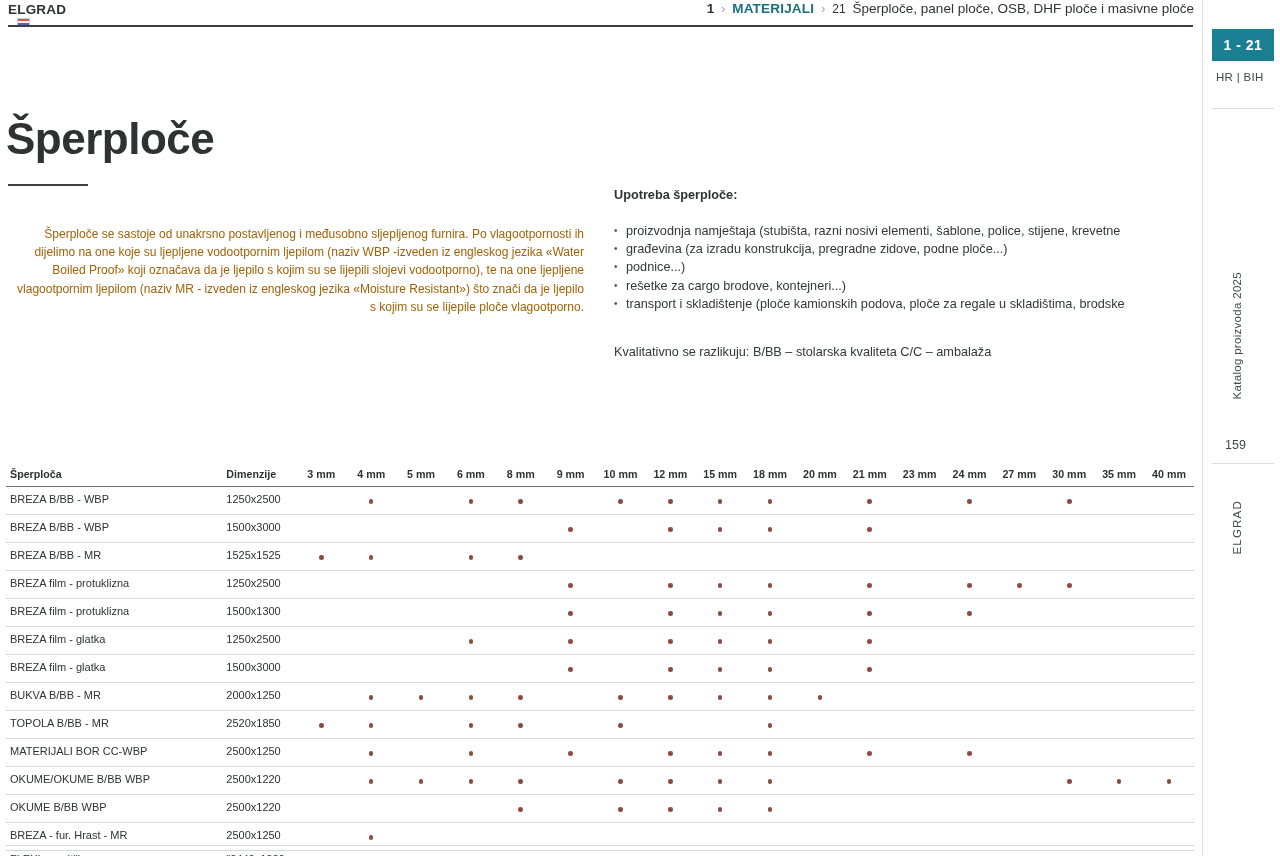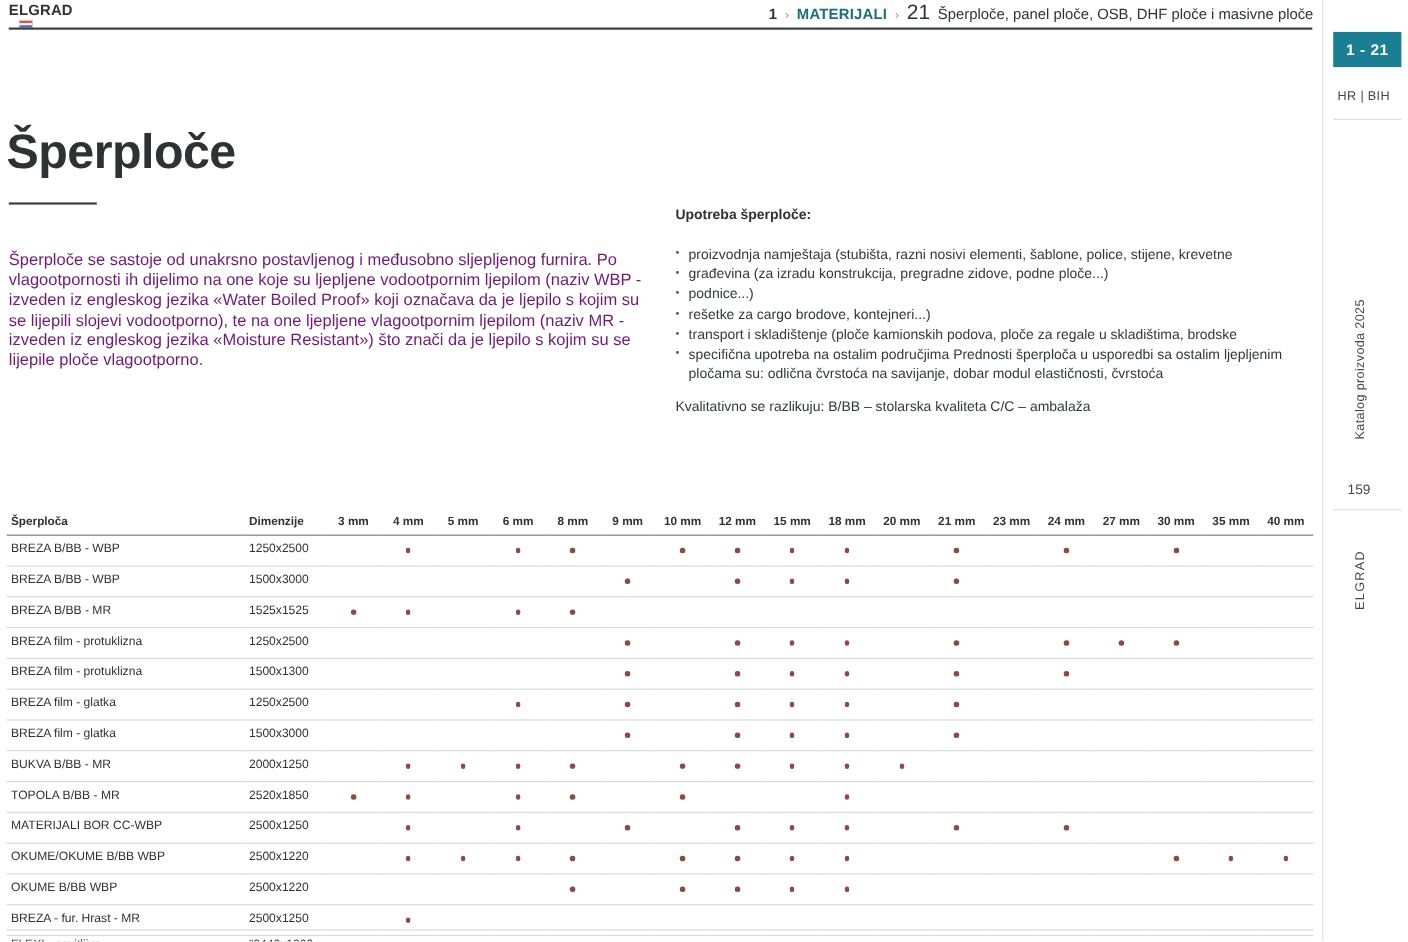--- a/index.html
+++ b/index.html
@@ -34,42 +34,42 @@
   .flag .f3 { background: #4a63c8; }
 
   .breadcrumb {
     position: absolute; right: 86px; top: 1px;
     display: flex; align-items: baseline; gap: 7px;
     font-size: 13.5px; white-space: nowrap;
   }
   .bc-num { font-weight: bold; color: #303234; font-size: 13.5px; }
   .bc-sep { color: #9aa0a6; font-size: 12px; }
   .bc-cat { font-weight: bold; color: #1b6f7d; letter-spacing: .2px; }
-  .bc-secnum { color: #303234; font-size: 19px; }
+  .bc-secnum { color: #303234; font-size: 12px; }
   .bc-title { color: #303234; font-size: 13.5px; }
 
   #header-rule {
     position: absolute; left: 8px; top: 25px; width: 1185px; height: 1.5px;
     background: #3b3f42;
   }
 
   
   #right-rail {
     position: absolute; right: 0; top: 0; width: 78px; height: 856px;
     border-left: 1px solid #dfe2e5;
   }
   .page-badge {
     position: absolute; left: 9px; top: 29px;
     width: 62px; height: 32px;
     background: #1b7f93; color: #ffffff;
     font-size: 14px; font-weight: bold; letter-spacing: .5px;
     display: flex; align-items: center; justify-content: center;
   }
   .lang-code {
-    position: absolute; left: 13px; top: 82px;
+    position: absolute; left: 13px; top: 71px;
     font-size: 11.5px; color: #44484b; letter-spacing: .3px;
   }
   .rail-div {
     position: absolute; left: 9px; width: 62px; height: 1px; background: #dadde0;
   }
   .rail-div.d1 { top: 108px; }
   .rail-div.d2 { top: 463px; }
   .vert-text {
     position: absolute;
     writing-mode: vertical-rl;
@@ -92,39 +92,39 @@
     font-size: 44px; font-weight: bold; letter-spacing: -.5px;
     color: #2f3133; line-height: 1;
   }
   #title-rule {
     position: absolute; left: 8px; top: 184px; width: 80px; height: 1.5px;
     background: #3b3f42;
   }
 
   #intro-text {
     position: absolute; left: 8px; top: 213px; width: 576px;
-    font-size: 15px; line-height: 18.2px; color: #701a75;
-    text-align: left;
+    font-size: 12px; line-height: 18.2px; color: #a16207;
+    text-align: right;
   }
 
   #usage-block { position: absolute; left: 614px; top: 188px; width: 560px; }
   #usage-heading {
     font-size: 12.7px; font-weight: bold; color: #2f3133; margin-bottom: 20px;
   }
   .bullets { list-style: none; margin: 0; padding: 0; }
   .bullets li {
     position: relative; padding-left: 12px;
     font-size: 12.7px; line-height: 18.2px; color: #33373a;
   }
   .bullets li::before {
     content: "\2022"; position: absolute; left: 0; top: 0;
     font-size: 10px; color: #55595c;
   }
   #quality-note {
-    margin-top: 12px; font-size: 12.7px; line-height: 18.2px; color: #33373a;
+    margin-top: 30px; font-size: 12.7px; line-height: 18.2px; color: #33373a;
   }
 
   
   #spec-table {
     position: absolute; left: 6px; top: 462px; width: 1188px;
     border-collapse: collapse;
     table-layout: fixed;
   }
   #spec-table th, #spec-table td {
     font-size: 10.7px; color: #2f3133;
@@ -197,21 +197,20 @@
   <p id="intro-text">Šperploče se sastoje od unakrsno postavljenog i međusobno sljepljenog furnira. Po vlagootpornosti ih dijelimo na one koje su ljepljene vodootpornim ljepilom (naziv WBP -izveden iz engleskog jezika «Water Boiled Proof» koji označava da je ljepilo s kojim su se lijepili slojevi vodootporno), te na one ljepljene vlagootpornim ljepilom (naziv MR - izveden iz engleskog jezika «Moisture Resistant») što znači da je ljepilo s kojim su se lijepile ploče vlagootporno.</p>
 
   <div id="usage-block">
     <div id="usage-heading">Upotreba šperploče:</div>
     <ul class="bullets" id="usage-list">
         <li>proizvodnja namještaja (stubišta, razni nosivi elementi, šablone, police, stijene, krevetne</li>
         <li>građevina (za izradu konstrukcija, pregradne zidove, podne ploče...)</li>
         <li>podnice...)</li>
         <li>rešetke za cargo brodove, kontejneri...)</li>
         <li>transport i skladištenje (ploče kamionskih podova, ploče za regale u skladištima, brodske</li>
-        <li>specifična upotreba na ostalim područjima Prednosti šperploča u usporedbi sa ostalim ljepljenim pločama su: odlična čvrstoća na savijanje, dobar modul elastičnosti, čvrstoća</li>
       </ul>
     <div id="quality-note">Kvalitativno se razlikuju: B/BB – stolarska kvaliteta C/C – ambalaža</div>
   </div>
 
   <table id="spec-table">
     <thead>
       <tr id="head-row">
         <th class="c-name">Šperploča</th>
         <th class="c-dim">Dimenzije</th>
       <th class="c-mm">3 mm</th>

